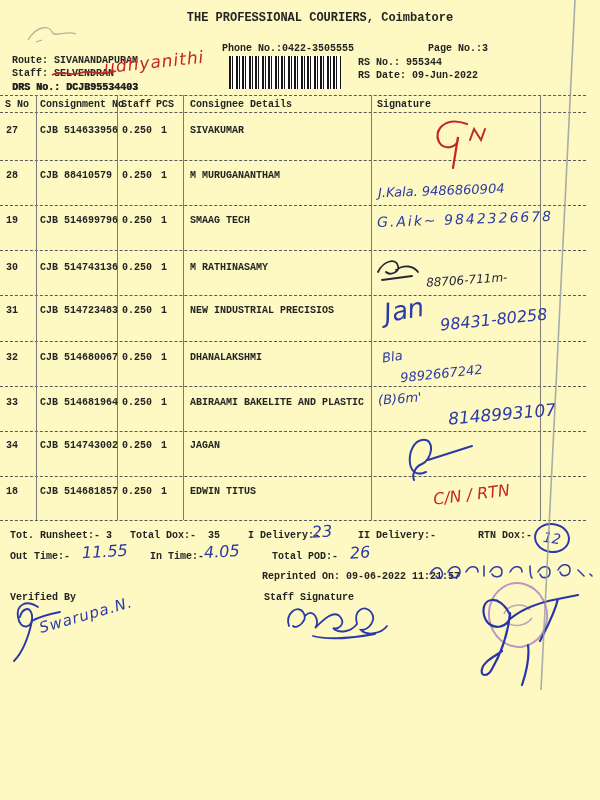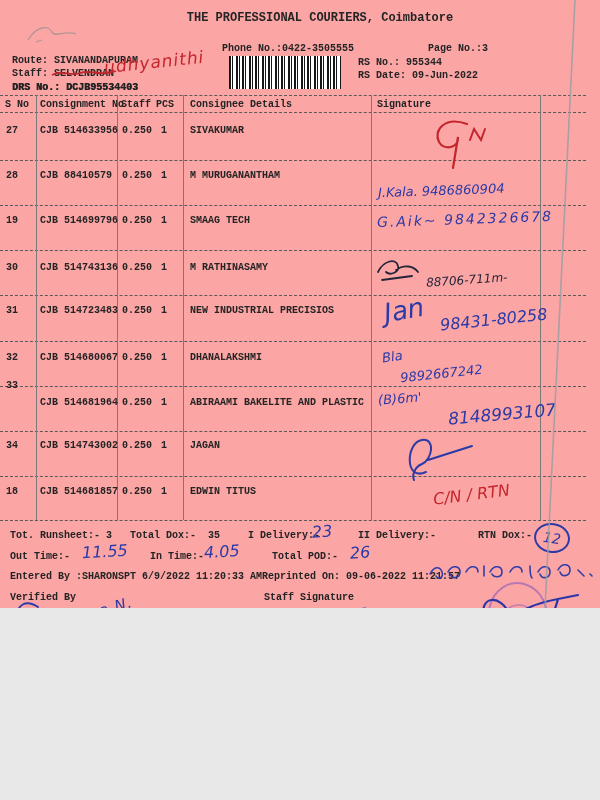--- a/index.html
+++ b/index.html
@@ -1,16 +1,16 @@
 <!DOCTYPE html>
 <html><head>
 <meta charset="utf-8">
 <style>
   html,body{margin:0;padding:0;background:#e8e8e8;}
-  .page{position:relative;width:600px;height:608px;background:#fca5a5;overflow:hidden;
+  .page{position:relative;width:600px;height:800px;background:#fef9c3;overflow:hidden;
         font-family:"Liberation Mono",monospace;}
   .t{position:absolute;white-space:pre;font:700 10px/1.2 "Liberation Mono",monospace;color:#242424;}
   .t12{font-size:12px;}
   .hw{position:absolute;white-space:pre;font-family:"DejaVu Sans",sans-serif;font-style:italic;line-height:1;}
   .blue{color:#2b3aa6;} .red{color:#c4262c;} .dark{color:#23263a;}
   .vline{position:absolute;top:95px;height:425px;width:1px;background:#7a7a7a;}
   .dash{position:absolute;left:0;width:586px;height:0;border-top:1.5px dashed #595959;}
   .barcode{position:absolute;left:229px;top:56px;width:112px;height:33px;
     background:repeating-linear-gradient(90deg,#161616 0px,#161616 2px,#fff 2px,#fff 3px,
       #161616 3px,#161616 4px,#fff 4px,#fff 7px,#161616 7px,#161616 9px,#fff 9px,#fff 10px,
@@ -100,21 +100,21 @@
   <div class="t" style="left:122px;top:305px">0.250</div>
   <div class="t" style="left:161px;top:305px">1</div>
   <div class="t" style="left:190px;top:305px">NEW INDUSTRIAL PRECISIOS</div>
 
   <div class="t" style="left:6px;top:352px">32</div>
   <div class="t" style="left:40px;top:352px">CJB 514680067</div>
   <div class="t" style="left:122px;top:352px">0.250</div>
   <div class="t" style="left:161px;top:352px">1</div>
   <div class="t" style="left:190px;top:352px">DHANALAKSHMI</div>
 
-  <div class="t" style="left:6px;top:380px">33</div>
+  <div class="t" style="left:6px;top:397px">33</div>
   <div class="t" style="left:40px;top:397px">CJB 514681964</div>
   <div class="t" style="left:122px;top:397px">0.250</div>
   <div class="t" style="left:161px;top:397px">1</div>
   <div class="t" style="left:190px;top:397px">ABIRAAMI BAKELITE AND PLASTIC</div>
 
   <div class="t" style="left:6px;top:440px">34</div>
   <div class="t" style="left:40px;top:440px">CJB 514743002</div>
   <div class="t" style="left:122px;top:440px">0.250</div>
   <div class="t" style="left:161px;top:440px">1</div>
   <div class="t" style="left:190px;top:440px">JAGAN</div>
@@ -162,21 +162,20 @@
   <div class="t" style="left:478px;top:530px">RTN Dox:-</div>
   <div class="circ" style="left:534px;top:523px;width:32px;height:26px;font-size:14px;line-height:26px;transform:rotate(8deg)">12</div>
 
   <div class="t" style="left:10px;top:551px">Out Time:-</div>
   <div class="hw blue" style="left:82px;top:544px;font-size:16px;transform:rotate(-3deg)">11.55</div>
   <div class="t" style="left:150px;top:551px">In Time:-</div>
   <div class="hw blue" style="left:204px;top:544px;font-size:16px;transform:rotate(-3deg)">4.05</div>
   <div class="t" style="left:272px;top:551px">Total POD:-</div>
   <div class="hw blue" style="left:350px;top:545px;font-size:16px;transform:rotate(-4deg)">26</div>
 
-  <div class="t" style="left:10px;top:571px">Entered By :SHARONSPT 6/9/2022 11:20:33 AM</div>
   <div class="t" style="left:262px;top:571px">Reprinted On: 09-06-2022 11:21:57</div>
 
   <svg style="left:426px;top:558px" width="170" height="26" viewBox="0 0 170 26">
     <path d="M4 16 C8 8 14 8 16 14 C18 20 12 22 10 18 M22 14 C26 6 34 8 34 14 C34 20 26 22 24 16 M40 14 C44 6 52 8 52 14 M58 8 L58 18 M64 14 C68 6 76 8 76 14 C76 20 68 20 66 16 M84 14 C88 6 96 8 96 14 M104 8 C104 14 104 18 106 20 M112 14 C116 6 124 8 124 14 C124 20 116 22 114 16 M132 12 C136 4 144 6 144 12 C144 18 136 20 134 14 M152 12 L158 18 M164 16 l2 2" stroke="#323ea8" stroke-width="1.6" fill="none" stroke-linecap="round"></path>
   </svg>
 
   <div class="t" style="left:10px;top:592px">Verified By</div>
   <div class="t" style="left:264px;top:592px">Staff Signature</div>
 
   <svg style="left:8px;top:595px" width="60" height="72" viewBox="0 0 60 72">

